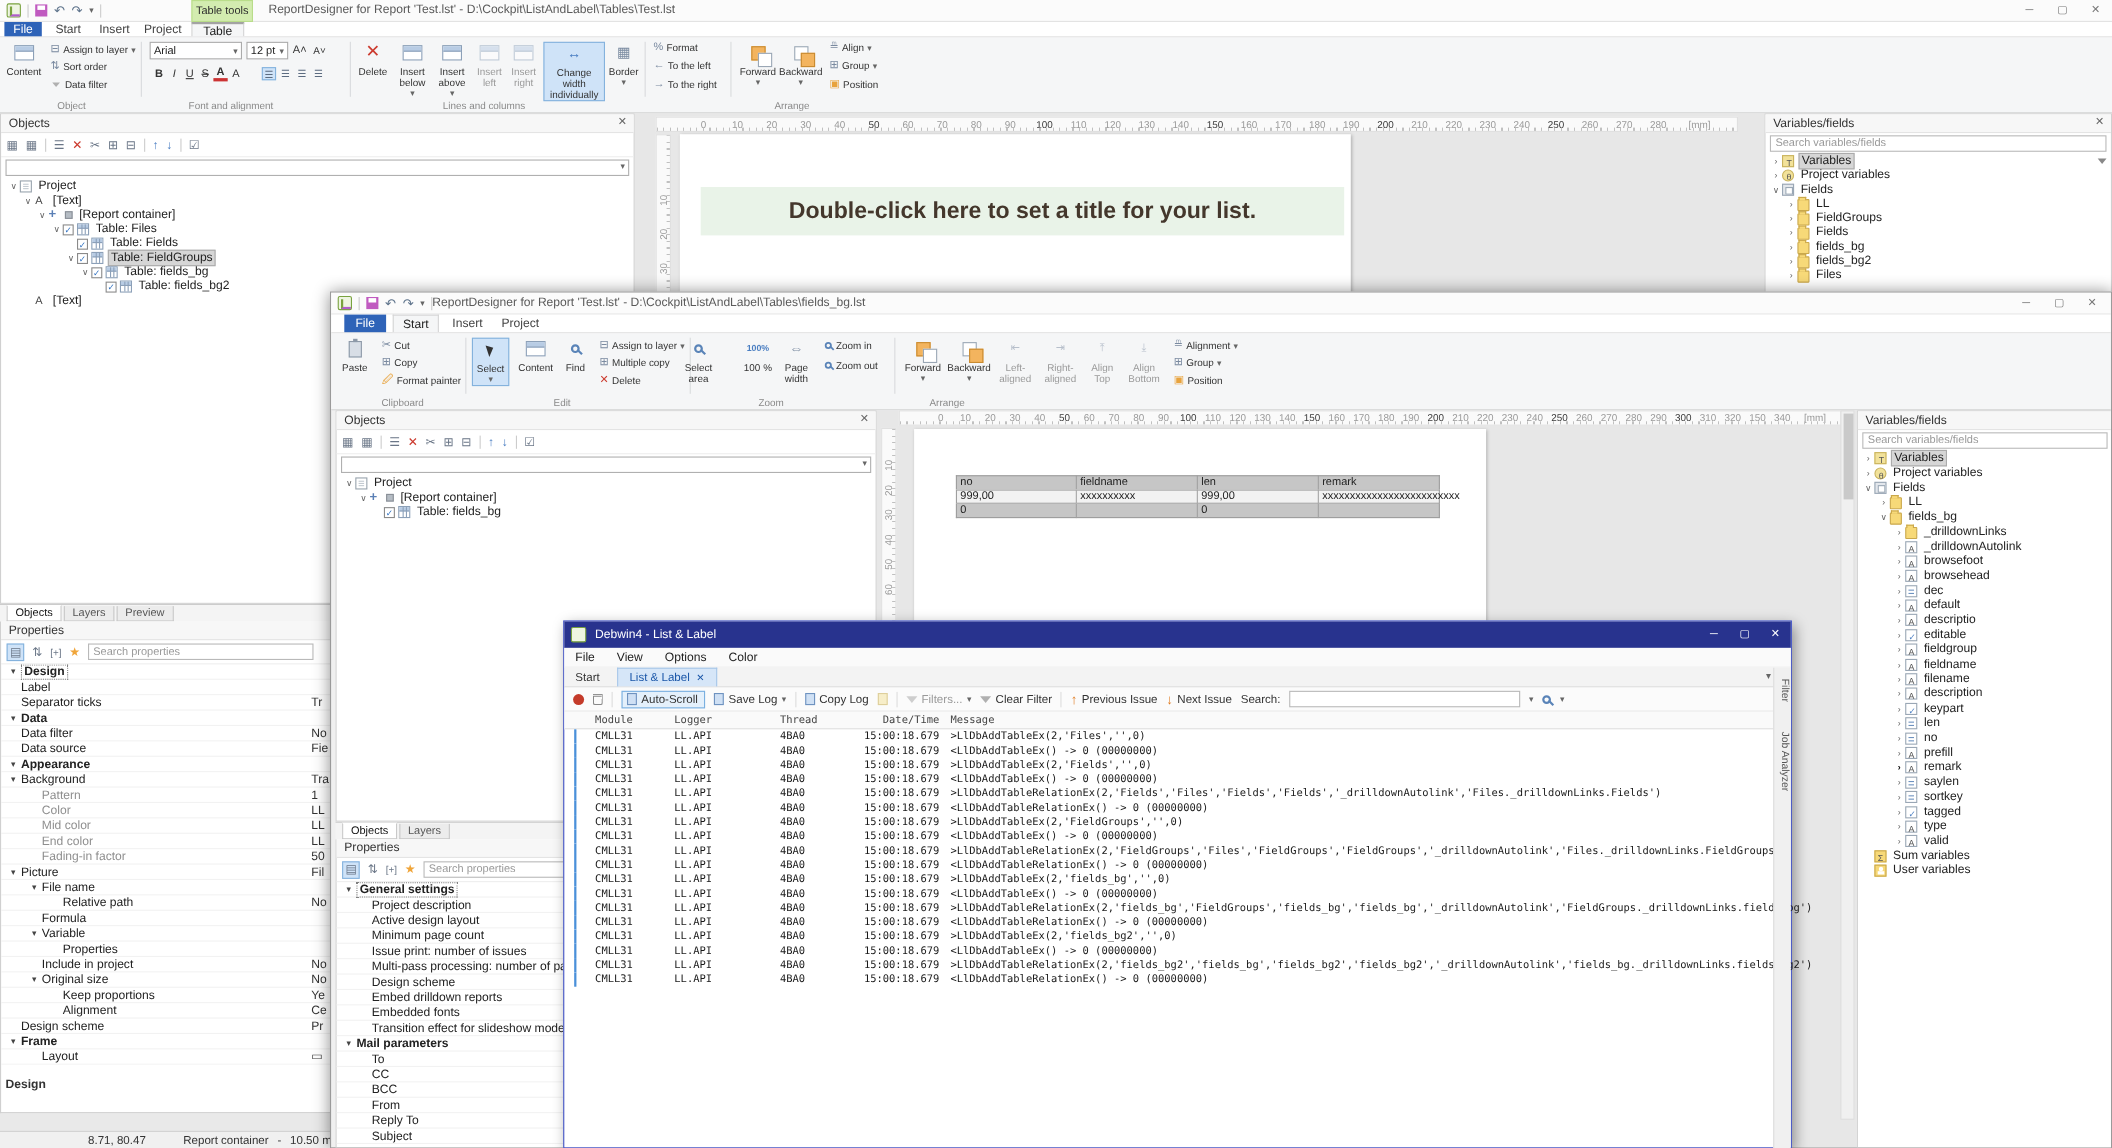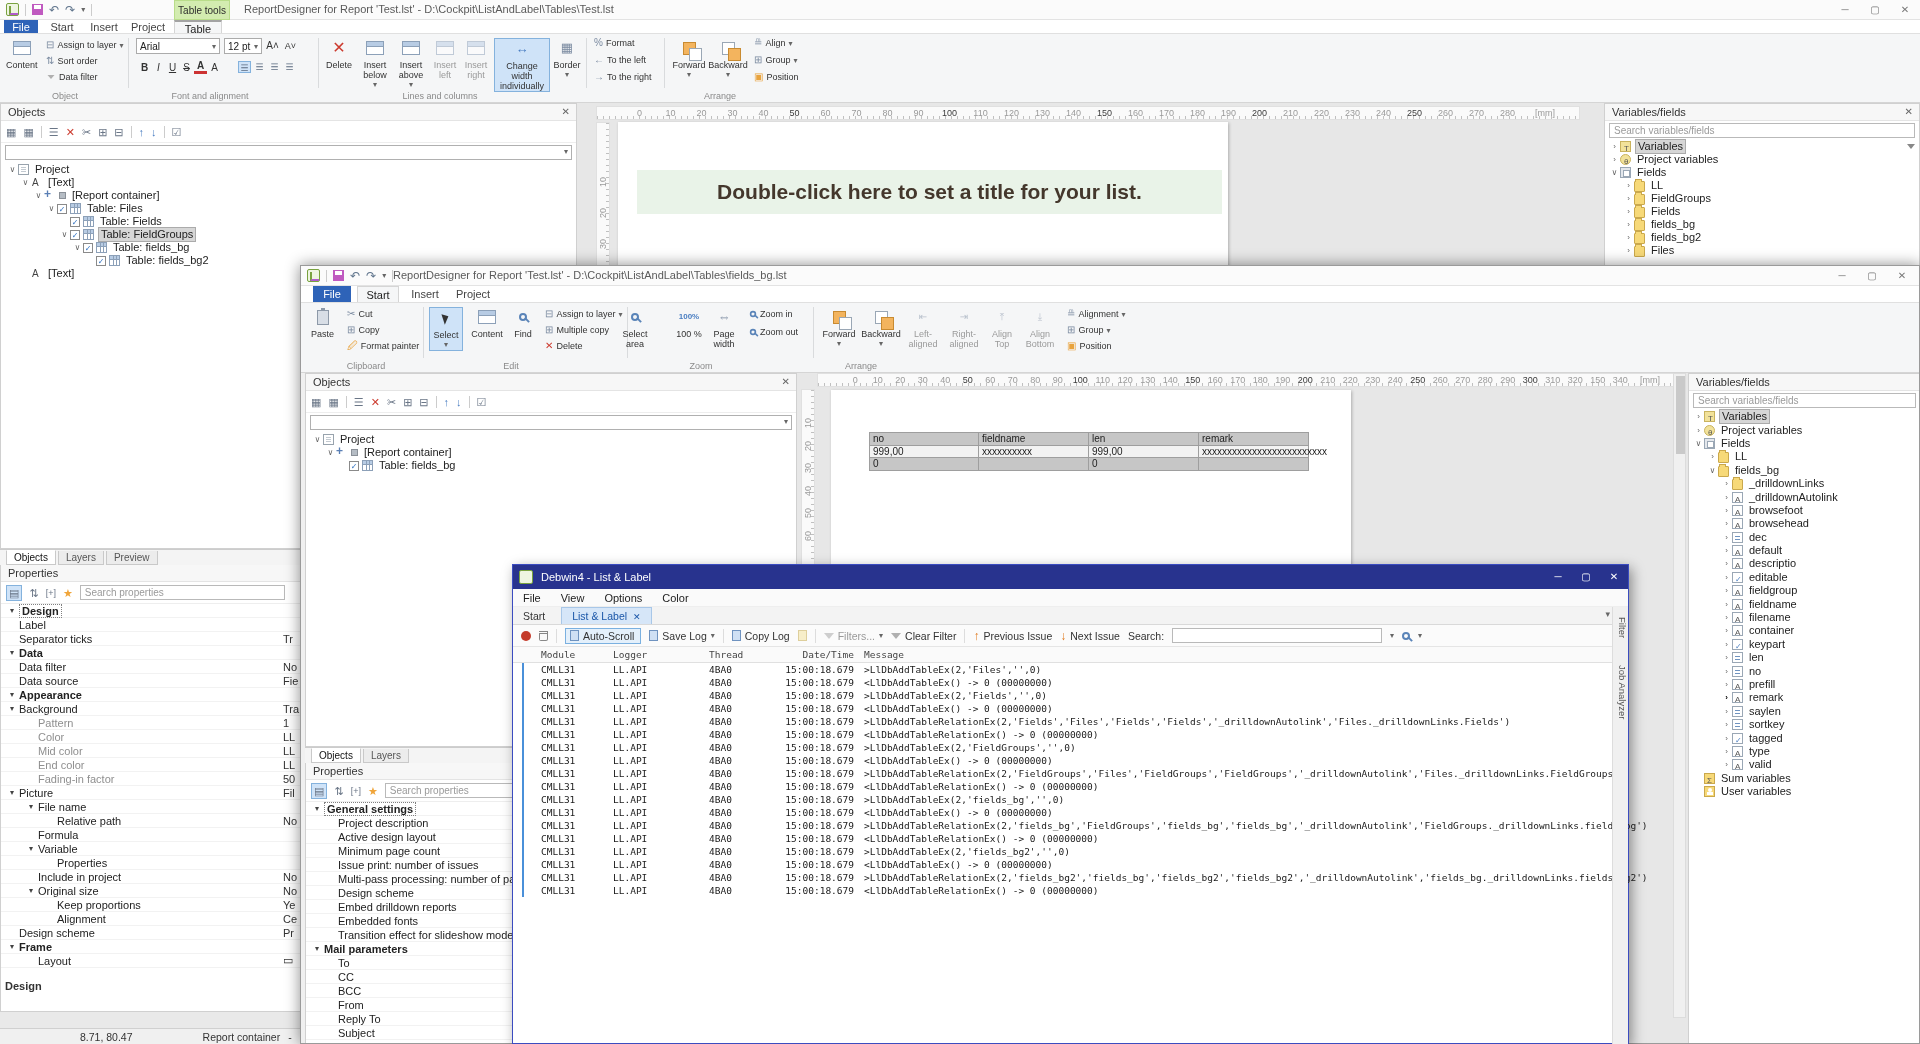--- a/index.html
+++ b/index.html
@@ -701,21 +701,21 @@
             <span class="exp">›</span>
             <span class="ic ico-folder"></span>
             <span class="lbl">Files</span>
 
           </div>
         </div>
     </div>
 
     <div class="statusbar">
       <span style="padding-left:80px">8.71, 80.47</span>
-      <span style="padding-left:70px">Report container</span>
+      <span style="padding-left:34px">Report container</span>
       <span style="padding:0 8px">-</span>
       <span>10.50 mm</span>
     </div>
   </div>
 
   <div id="win2" class="abs" style="left:300px;top:265px;width:1620px;height:779px">
     <div class="abs titlebar" style="left:0;top:0;width:1618px;height:20px">
       <div class="qat">
         <span class="lllogo"></span>
         <span class="qsep"></span>
@@ -1170,21 +1170,21 @@
             <span class="lbl">fieldname</span>
           </div>
           <div class="trow" style="height: 13.4px; padding-left: 32px;">
             <span class="exp">›</span>
             <span class="ic ico-A"></span>
             <span class="lbl">filename</span>
           </div>
           <div class="trow" style="height: 13.4px; padding-left: 32px;">
             <span class="exp">›</span>
             <span class="ic ico-A"></span>
-            <span class="lbl">container</span>
+            <span class="lbl">description</span>
           </div>
           <div class="trow" style="height: 13.4px; padding-left: 32px;">
             <span class="exp">›</span>
             <span class="ic ico-chk"></span>
             <span class="lbl">keypart</span>
           </div>
           <div class="trow" style="height: 13.4px; padding-left: 32px;">
             <span class="exp">›</span>
             <span class="ic ico-num"></span>
             <span class="lbl">len</span>

